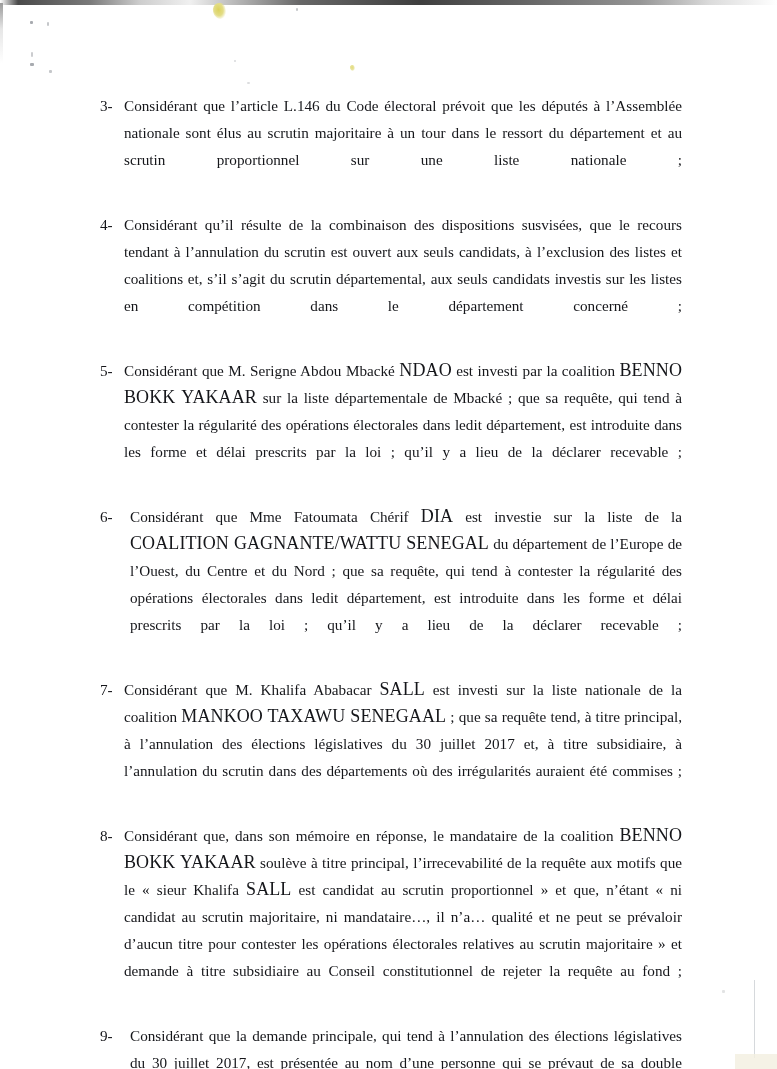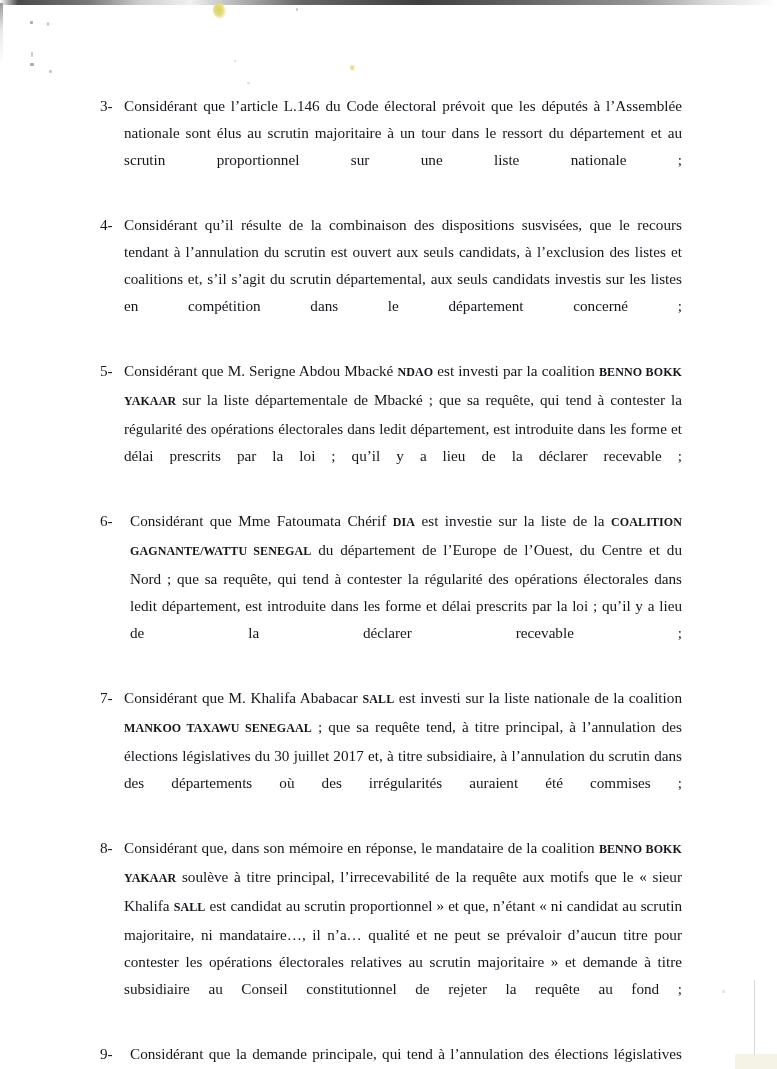--- a/index.html
+++ b/index.html
@@ -106,23 +106,22 @@
   }
   
   .clause-text::after {
     content: "";
     display: inline-block;
     width: 100%;
   }
 
   .sc {
     font-variant: small-caps;
-    font-size: 12px;
+    font-size: 18px;
     letter-spacing: .1px;
-    font-weight: bold;
   }
 
   
   .footer {
     position: absolute;
     left: 0; top: 975px;
     width: 777px; height: 94px;
   }
 </style>
 </head>

